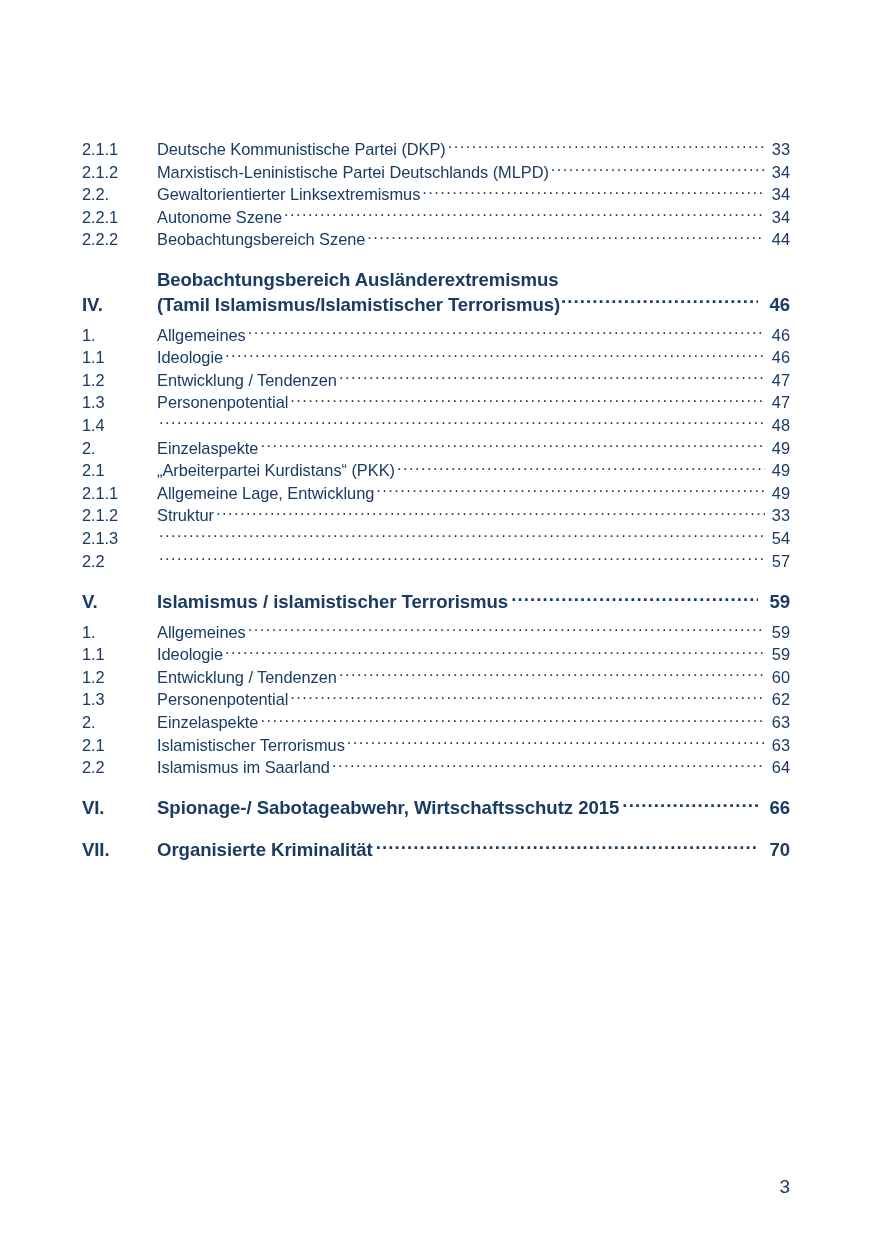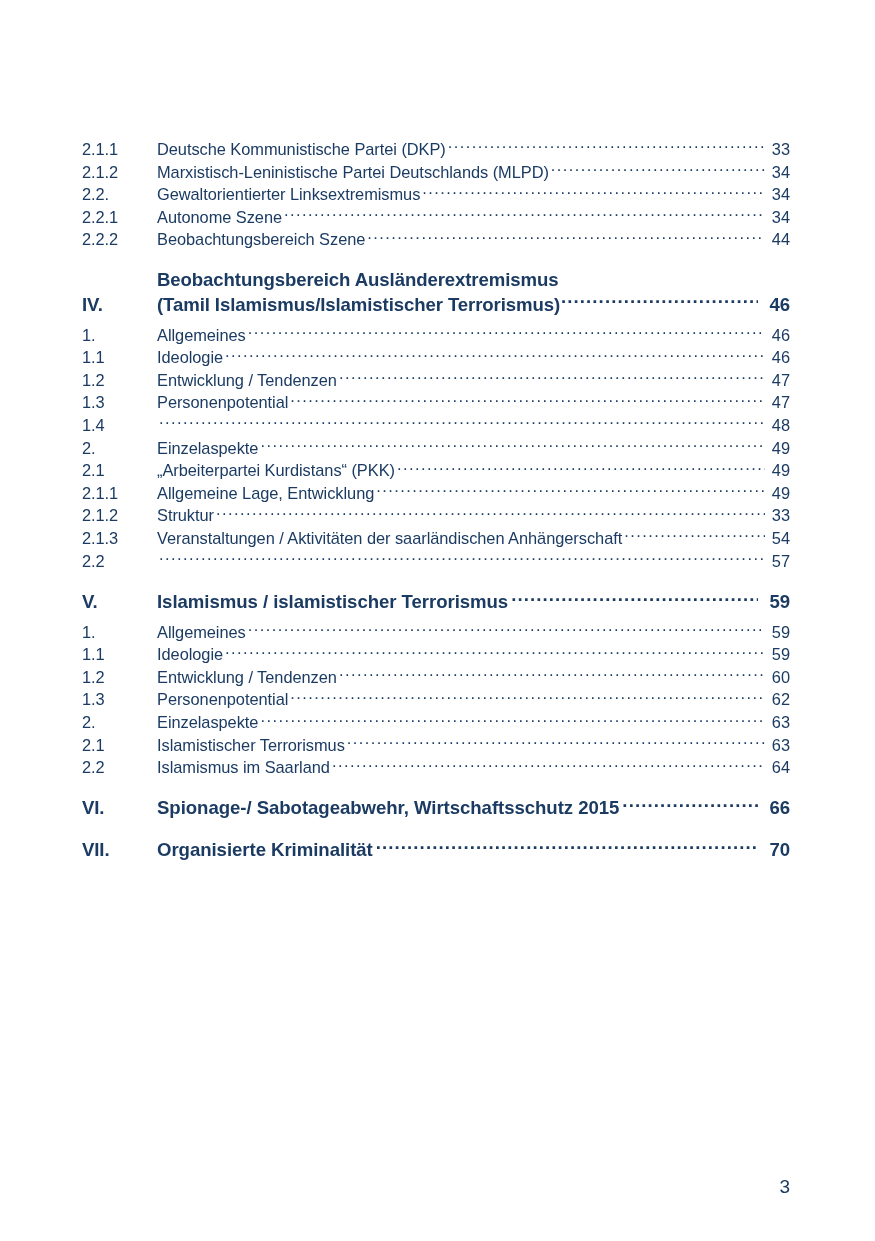--- a/index.html
+++ b/index.html
@@ -252,21 +252,20 @@
       <span class="page">49</span>
     </div>
     <div class="entry">
       <span class="num">2.1.2</span>
       <span class="title">Struktur</span>
       <span class="leader"></span>
       <span class="page">33</span>
     </div>
     <div class="entry">
       <span class="num">2.1.3</span>
-      <span class="title">Veranstaltungen / Aktivitäten der saarländischen Anhängerschaft</span>
       <span class="leader"></span>
       <span class="page">54</span>
     </div>
     <div class="entry">
       <span class="num">2.2</span>
       <span class="leader"></span>
       <span class="page">57</span>
     </div>
     <div class="gap-section"></div>
     <div class="entry section">

